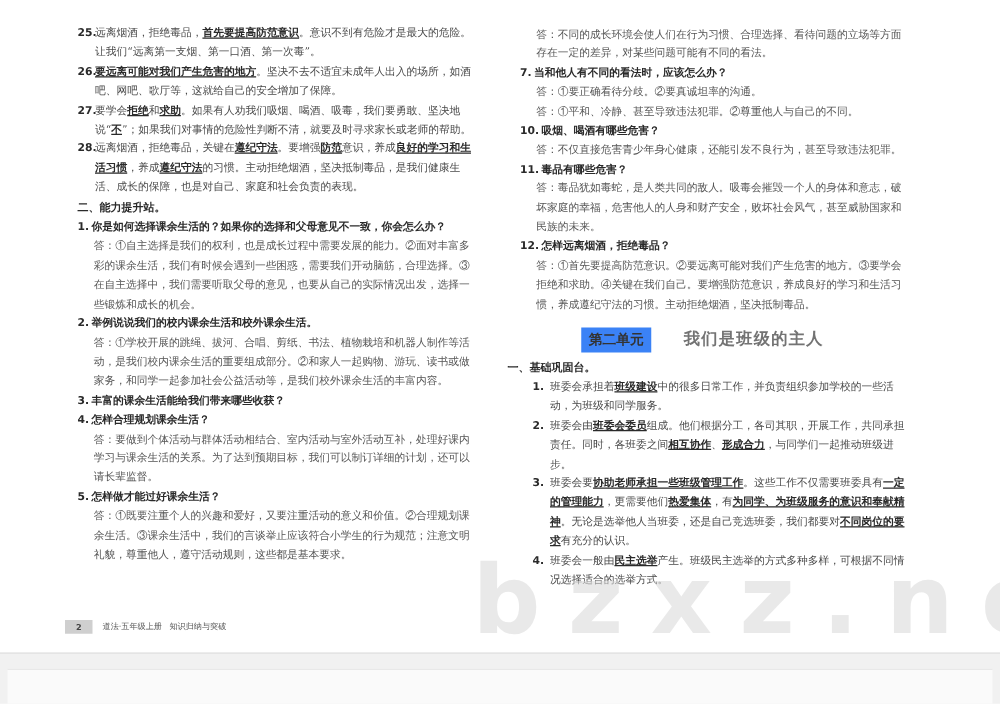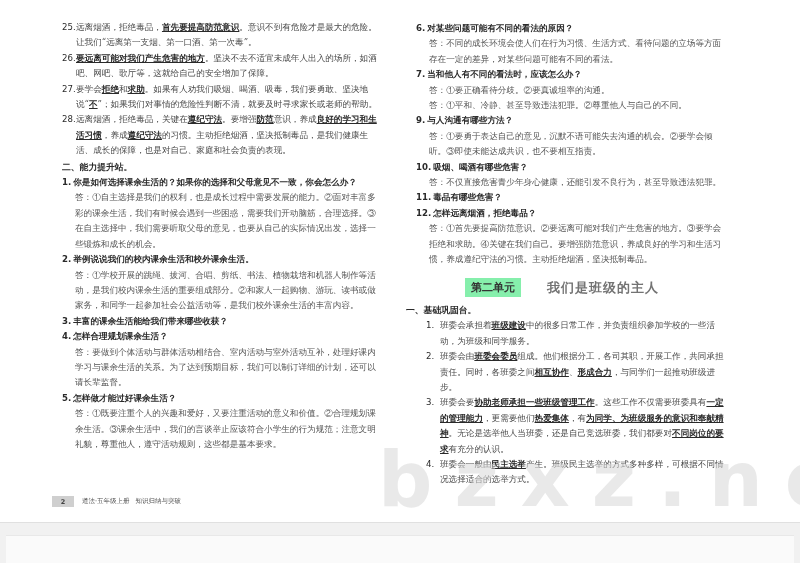--- a/index.html
+++ b/index.html
@@ -13,29 +13,29 @@
   .page-left { left:0; width:400px; }
   .page-right { left:400px; width:400px; border-right:1px solid #e4e4e4; }
   .bottom-strip { position:absolute; left:0; top:522px; width:800px; height:41px; background:#f1f1f1; border-top:1px solid #e0e0e0; }
   .bottom-strip .inner { position:absolute; left:6px; right:6px; top:12px; height:29px; background:#fafafa; border-top:1px solid #e8e8e8; }
 
   .col { position:absolute; font-size:8.6px; line-height:15.4px; }
   .col-left { left:62px; top:20px; width:318px; }
   .col-right { left:16px; top:21px; width:312px; }
 
   .item { position:relative; padding-left:14px; margin:0; }
-  .item .num { position:absolute; left:0; top:0; font-weight:normal; color:#2a2a2a; font-family:"DejaVu Sans","Liberation Sans",sans-serif; }
+  .item .num { position:absolute; left:0; top:0; font-weight:bold; color:#2a2a2a; font-family:"DejaVu Sans","Liberation Sans",sans-serif; }
   .u { text-decoration:underline; color:#2a2a2a; font-weight:bold; font-family:"DejaVu Sans","Liberation Sans",sans-serif; }
   .section-title { font-weight:bold; color:#2a2a2a; font-family:"DejaVu Sans","Liberation Sans",sans-serif; font-size:8.8px; margin-left:-14px; }
   .q { font-weight:bold; color:#2a2a2a; font-family:"DejaVu Sans","Liberation Sans",sans-serif; padding-left:0; }
   .q .qnum { margin-right:2px; }
   .a { padding-left:13px; color:#555; }
 
   .unit-head { margin:10px 0 6px 0; display:flex; align-items:center; justify-content:center; padding-right:20px; }
-  .unit-badge { background:#86efac; color:#333; font-weight:bold; font-size:11px; padding:2px 6px; margin-right:26px; }
+  .unit-badge { background:#3b82f6; color:#333; font-weight:bold; font-size:11px; padding:2px 6px; margin-right:26px; }
   .unit-title { font-weight:bold; color:#737373; font-size:13px; letter-spacing:1px; }
 
   .footer { position:absolute; left:52px; top:496px; display:flex; align-items:center; font-family:"DejaVu Sans","Liberation Sans",sans-serif; font-size:6.5px; color:#555; }
   .page-num { background:#cfcfcf; width:22px; height:11px; display:flex; align-items:center; justify-content:center; color:#444; font-weight:bold; margin-right:8px; }
   .footer .sep { margin:0 3px; }
 
   .watermark { position:absolute; left:378px; top:442px; font-family:"DejaVu Sans","Liberation Sans",sans-serif; font-weight:bold; font-size:76px; color:rgba(215,215,215,0.55); letter-spacing:22px; line-height:76px; pointer-events:none; white-space:nowrap; }
 </style>
 </head>
 <body>
@@ -74,40 +74,36 @@
     <div class="page-num">2</div>
     <span>道法·五年级上册</span>
     <span class="sep"> </span>
     <span>知识归纳与突破</span>
   </div>
 </div>
 
 <div class="page page-right">
   <div class="col col-right">
     <div>
-      <div class="q"><span class="qnum">6.</span><span>对某些问题可能有不同的看法的原因？</span></div>
-      <div class="a">答：不同的成长环境会使人们在行为习惯、生活方式、看待问题的立场等方面存在一定的差异，对某些问题可能有不同的看法。</div>
+      <div class="a">答：不同的成长环境会使人们在行为习惯、合理选择、看待问题的立场等方面存在一定的差异，对某些问题可能有不同的看法。</div>
     </div>
     <div>
       <div class="q"><span class="qnum">7.</span><span>当和他人有不同的看法时，应该怎么办？</span></div>
       <div class="a">答：①要正确看待分歧。②要真诚坦率的沟通。</div>
     </div>
     <div>
       <div class="a">答：①平和、冷静、甚至导致违法犯罪。②尊重他人与自己的不同。</div>
     </div>
     <div>
-      <div class="q"><span class="qnum">9.</span><span>与人沟通有哪些方法？</span></div>
-      <div class="a">答：①要勇于表达自己的意见，沉默不语可能失去沟通的机会。②要学会倾听。③即使未能达成共识，也不要相互指责。</div>
-    </div>
-    <div>
       <div class="q"><span class="qnum">10.</span><span>吸烟、喝酒有哪些危害？</span></div>
       <div class="a">答：不仅直接危害青少年身心健康，还能引发不良行为，甚至导致违法犯罪。</div>
     </div>
     <div>
       <div class="q"><span class="qnum">11.</span><span>毒品有哪些危害？</span></div>
+      <div class="a">答：毒品犹如毒蛇，是人类共同的敌人。吸毒会摧毁一个人的身体和意志，破坏家庭的幸福，危害他人的人身和财产安全，败坏社会风气，甚至威胁国家和民族的未来。</div>
     </div>
     <div>
       <div class="q"><span class="qnum">12.</span><span>怎样远离烟酒，拒绝毒品？</span></div>
       <div class="a">答：①首先要提高防范意识。②要远离可能对我们产生危害的地方。③要学会拒绝和求助。④关键在我们自己。要增强防范意识，养成良好的学习和生活习惯，养成遵纪守法的习惯。主动拒绝烟酒，坚决抵制毒品。</div>
     </div>
 
     <div class="unit-head">
       <span class="unit-badge">第二单元</span>
       <span class="unit-title">我们是班级的主人</span>
     </div>

